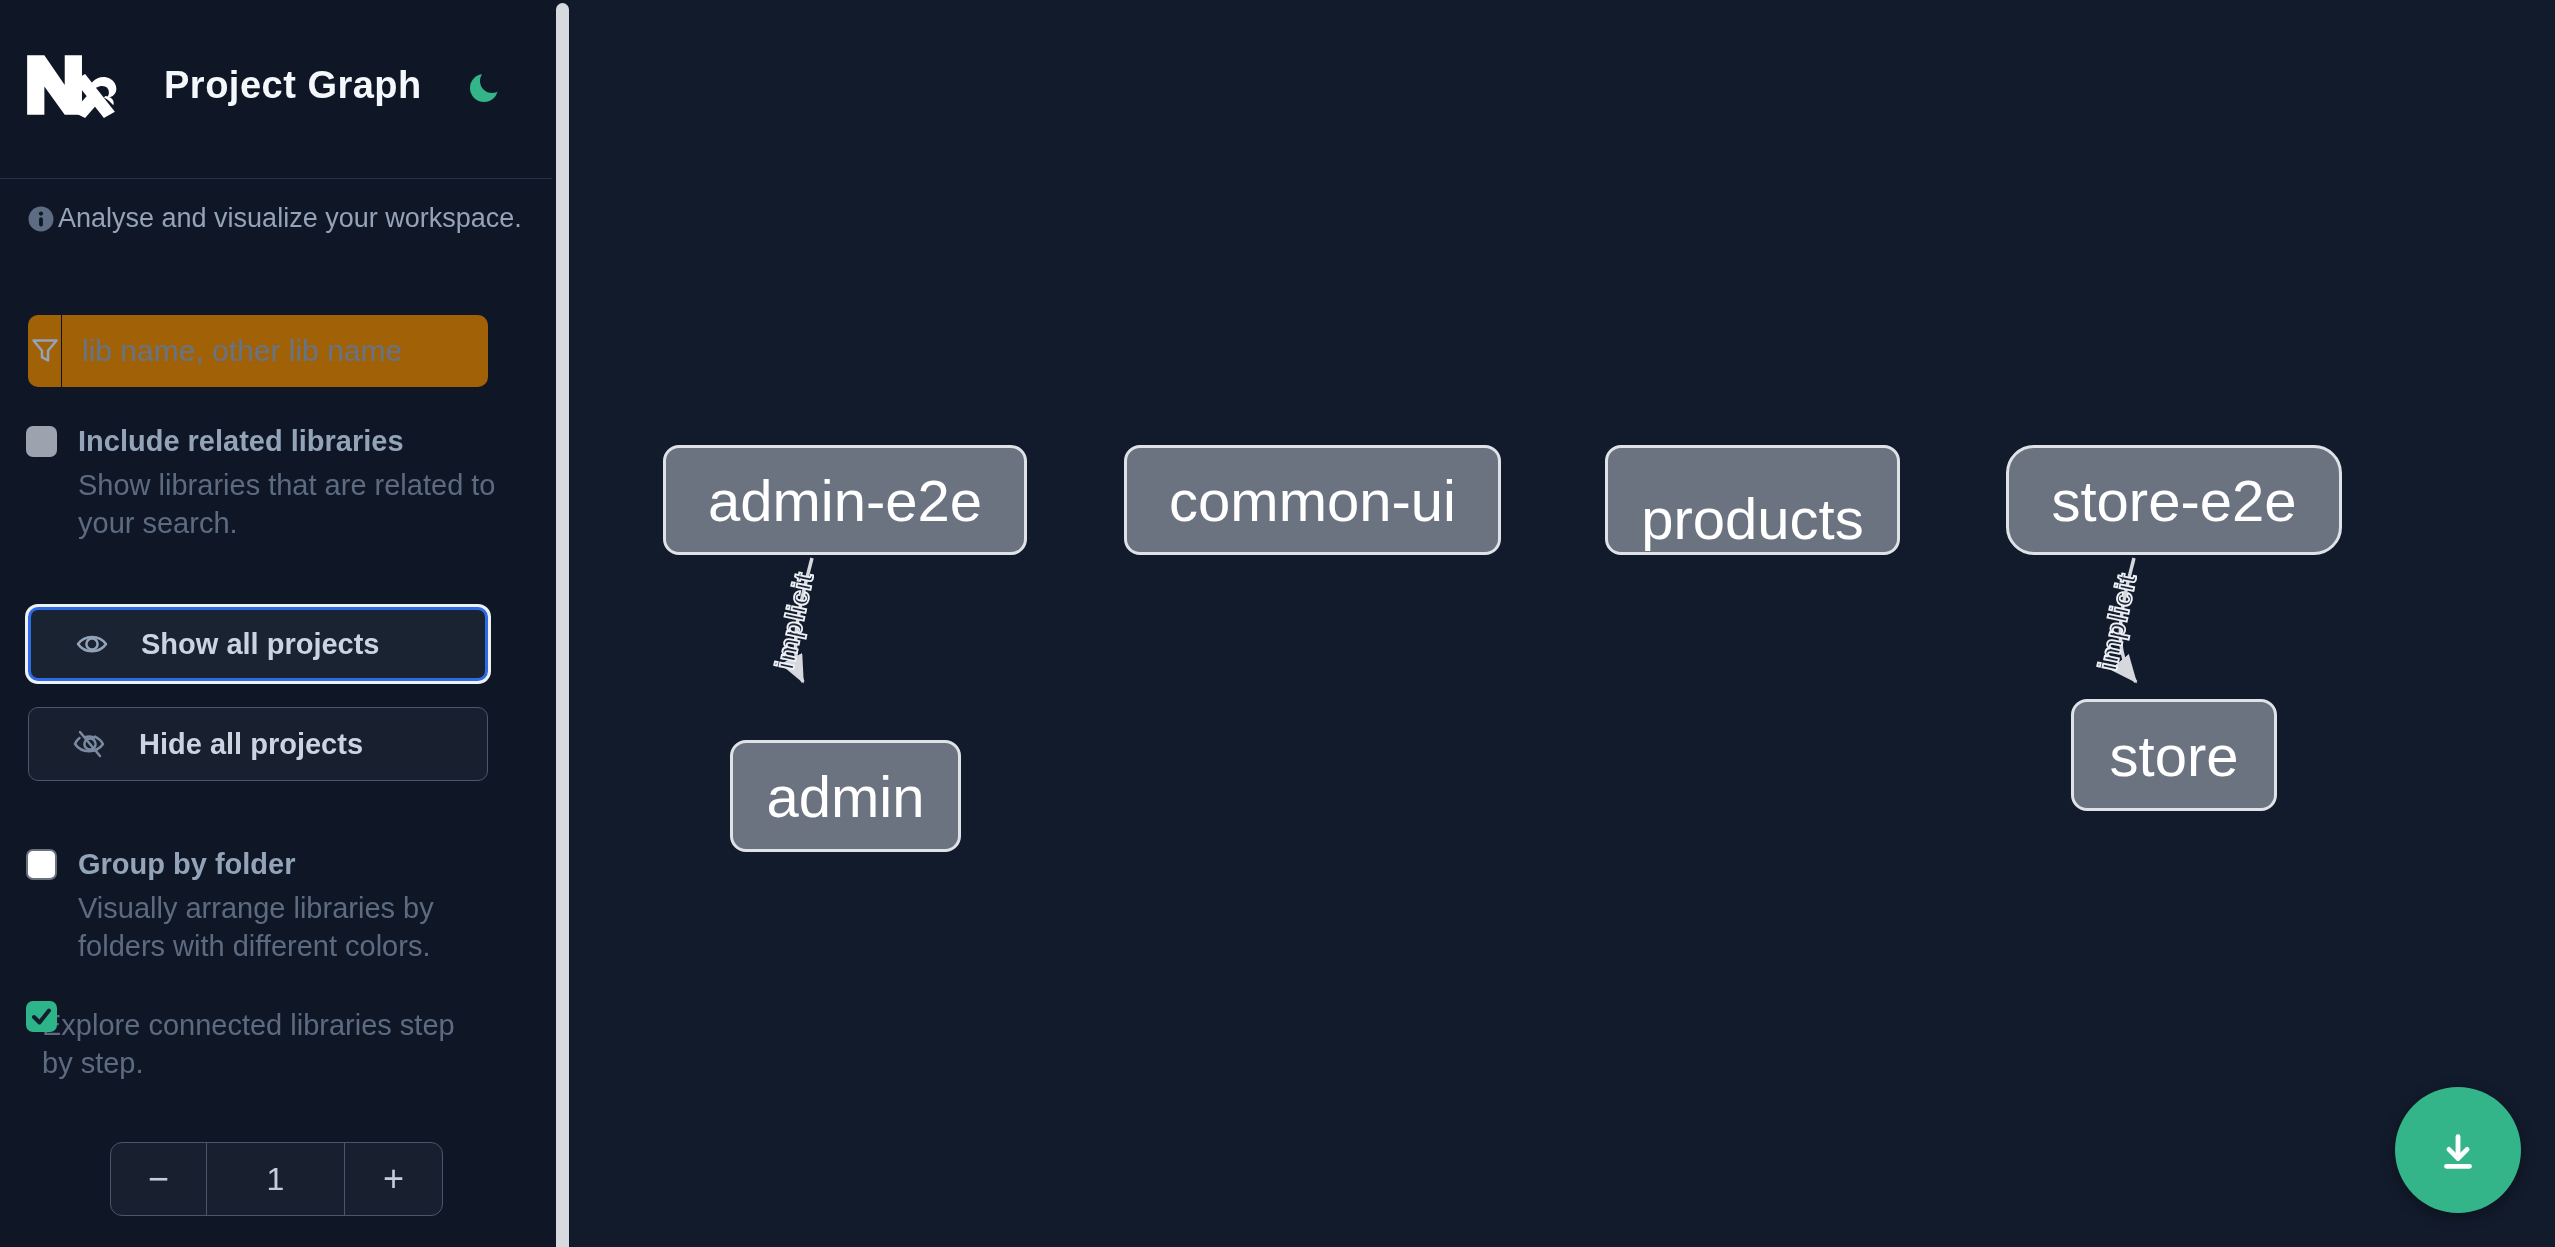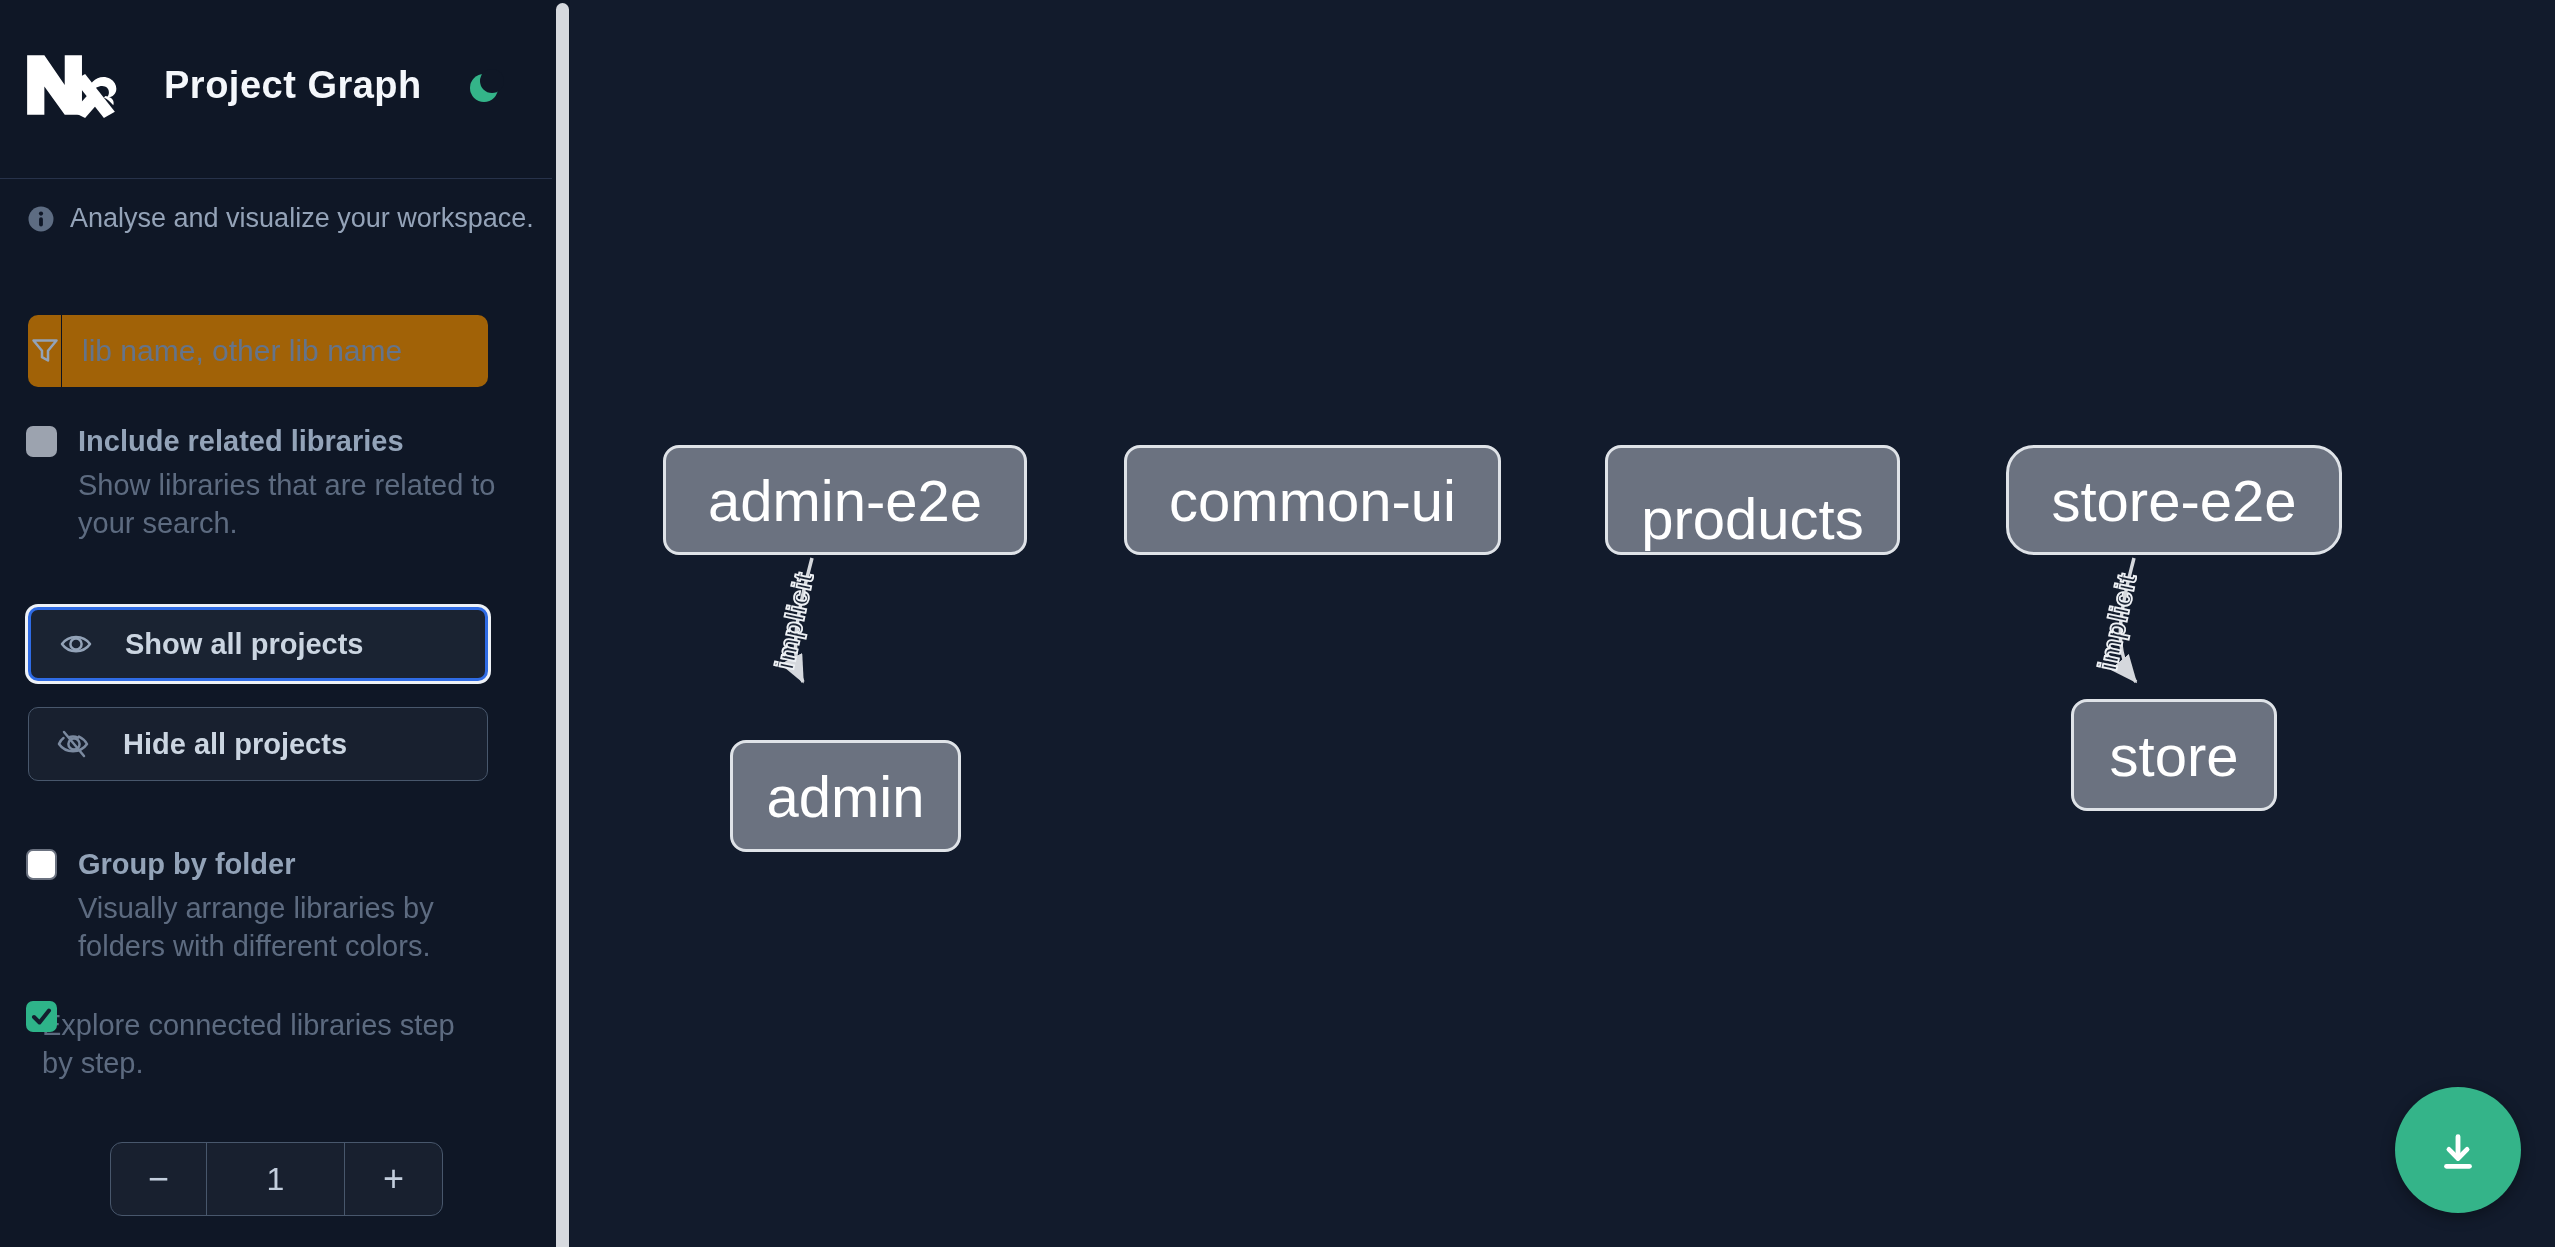--- a/index.html
+++ b/index.html
@@ -8,37 +8,37 @@
   .app { position:relative; width:2555px; height:1247px; }
 
   
   .sidebar { position:absolute; left:0; top:0; width:570px; height:1247px; background:#0f1726; }
   .hdr-divider { position:absolute; left:0; top:178px; width:552px; height:1px; background:#27324a; }
 
   .nx-logo { position:absolute; left:24px; top:52px; width:94px; height:66px; }
   .app-title { position:absolute; left:164px; top:64px; font-size:38px; font-weight:bold; color:#f4f7fb; letter-spacing:.5px; }
   .moon-btn { position:absolute; left:464px; top:66px; width:44px; height:44px; background:none; border:none; cursor:pointer; }
 
-  .tagline-row { position:absolute; left:28px; top:203px; display:flex; align-items:center; gap:16px; }
+  .tagline-row { position:absolute; left:28px; top:203px; display:flex; align-items:center; gap:4px; }
   .tagline { font-size:27px; color:#94a3b8; }
 
   .search-box { position:absolute; left:28px; top:315px; width:460px; height:72px; background:#a16207; border-radius:10px; display:flex; align-items:center; }
   .funnel-cell { width:60px; height:72px; display:flex; align-items:center; justify-content:center; border-right:1px solid #0c1322; }
   .search-input { flex:1; height:70px; background:transparent; border:none; outline:none; color:#c7d2e2; font-size:30px; padding:0 20px; font-family:"Liberation Sans", sans-serif; }
   .search-input::placeholder { color:#64748b; }
 
   .check-row { position:absolute; left:26px; cursor:pointer; }
   .cb { position:absolute; left:0; top:2px; width:31px; height:31px; border-radius:7px; }
   .cb-gray  { background:#9ca3af; }
   .cb-white { background:#ffffff; border:2px solid #6b7280; }
   .cb-green { background:var(--checkbox-checked,#2eb489); display:flex; align-items:center; justify-content:center; }
   .check-label { display:block; margin-left:52px; font-size:29px; font-weight:bold; color:#93a3b8; line-height:35px; }
   .check-desc { display:block; margin-left:52px; margin-top:7px; font-size:29px; color:#5d6b80; line-height:38px; width:420px; }
 
-  .side-btn { position:absolute; left:28px; width:460px; height:74px; border-radius:10px; background:#18202f; border:1px solid #48576c; color:#cbd5e1; font-size:29px; font-weight:bold; font-family:"Liberation Sans", sans-serif; display:flex; align-items:center; gap:32px; padding-left:28px; cursor:pointer; }
+  .side-btn { position:absolute; left:28px; width:460px; height:74px; border-radius:10px; background:#18202f; border:1px solid #48576c; color:#cbd5e1; font-size:29px; font-weight:bold; font-family:"Liberation Sans", sans-serif; display:flex; align-items:center; gap:32px; padding-left:44px; cursor:pointer; }
   .side-btn.focused { background:#1a2332; border:3px solid var(--focus-blue,#2f6be4); box-shadow:0 0 0 3px #eef2f7; }
 
   .stepper { position:absolute; left:110px; top:1142px; width:333px; height:74px; border:1px solid #48576c; border-radius:12px; background:#18202f; display:flex; overflow:hidden; }
   .stepper button { background:transparent; border:none; color:#c3cedd; font-size:36px; cursor:pointer; font-family:"Liberation Sans", sans-serif; }
   .step-dec { width:96px; border-right:1px solid #48576c !important; }
   .step-inc { width:98px; border-left:1px solid #48576c !important; }
   .step-value { flex:1; display:flex; align-items:center; justify-content:center; color:#c3cedd; font-size:32px; }
 
   .side-scrollbar { position:absolute; left:552px; top:0; width:20px; height:1247px; }
   .side-scrollbar .thumb { position:absolute; left:4px; top:3px; width:13px; height:1250px; border-radius:7px; background:#d6d9de; }

